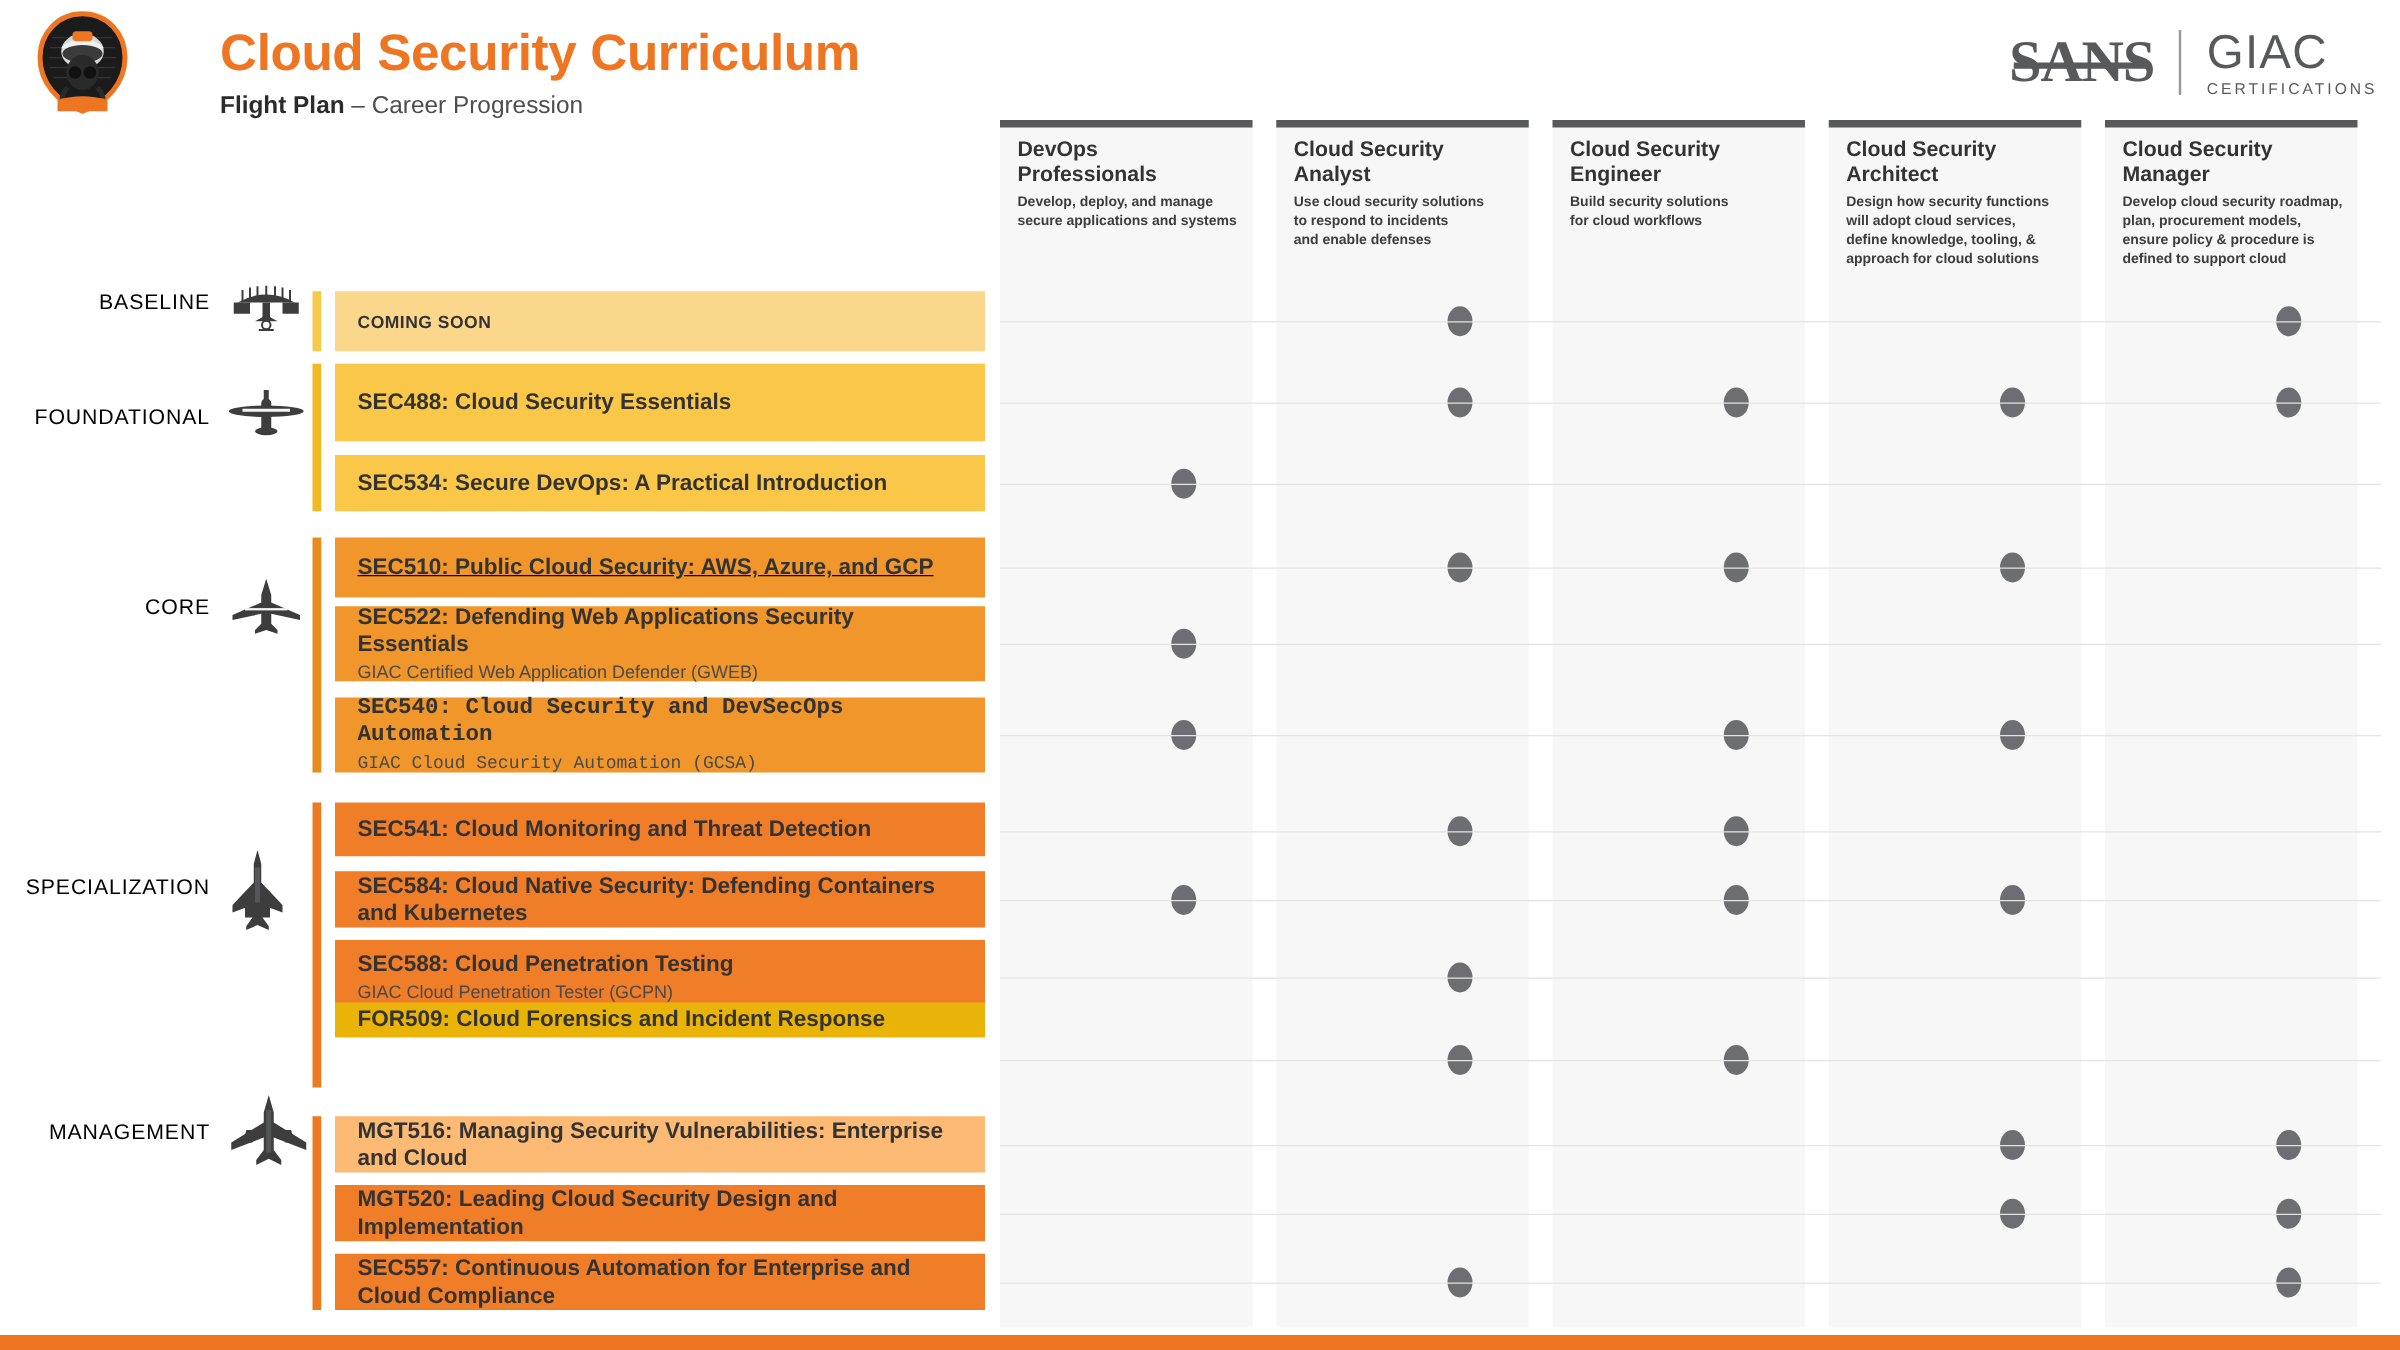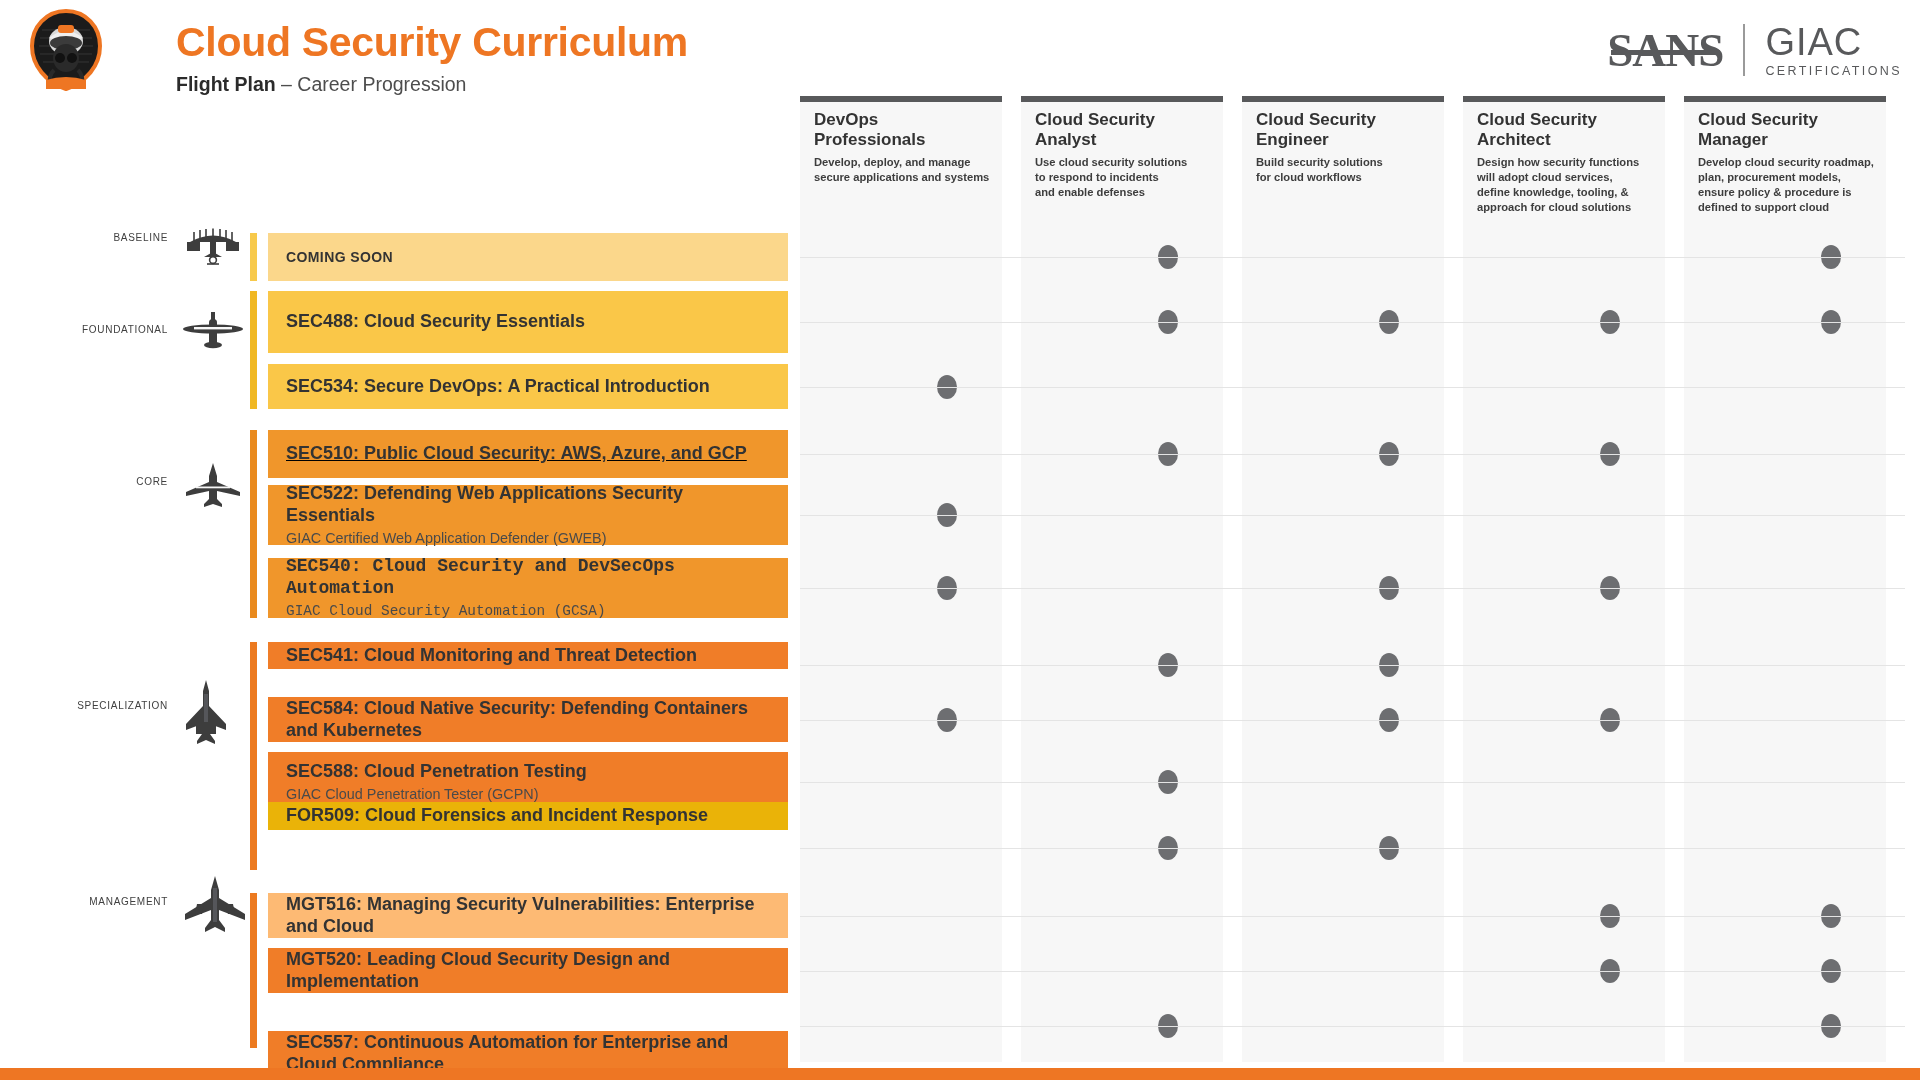--- a/index.html
+++ b/index.html
@@ -47,21 +47,21 @@
   .col-head{position:absolute;left:0;top:14px;width:190px;padding-left:14px;box-sizing:border-box;}
   .col-title{font-size:17px;font-weight:bold;color:#333333;line-height:1.15;}
   .col-desc{font-size:11.2px;font-weight:bold;color:#3d3d3d;line-height:1.35;margin-top:6px;}
 
   
   .row-line{position:absolute;left:800px;width:1105px;height:1px;background:#e4e4e4;}
 
   
   .tier-label{
     position:absolute;right:0;
-    font-size:10px;font-weight:normal;color:#404040;letter-spacing:.7px;
+    font-size:17px;font-weight:normal;color:#000000;letter-spacing:.7px;
     text-align:right;white-space:nowrap;
   }
   .tier-icon{position:absolute;color:#3d3d3d;}
 
   
   .accent{position:absolute;left:250px;width:7px;}
   .bar{
     position:absolute;left:268px;width:520px;
     box-sizing:border-box;
     padding:0 18px;
@@ -224,40 +224,40 @@
       <div class="t1">SEC510: Public Cloud Security: AWS, Azure, and GCP</div>
     </div>
     <div class="bar" style="top: 485px; height: 60px; background: rgb(240, 150, 43);">
       <div class="t1">SEC522: Defending Web Applications Security Essentials</div>
       <div class="t2">GIAC Certified Web Application Defender (GWEB)</div>
     </div>
     <div class="bar" style="top: 558px; height: 60px; background: rgb(240, 150, 43); font-family: Liberation Mono, monospace;">
       <div class="t1">SEC540: Cloud Security and DevSecOps Automation</div>
       <div class="t2">GIAC Cloud Security Automation (GCSA)</div>
     </div>
-    <div class="bar" style="top: 642px; height: 27px; background: rgb(240, 125, 40);">
+    <div class="bar" style="top: 642px; height: 43px; background: rgb(240, 125, 40);">
       <div class="t1">SEC541: Cloud Monitoring and Threat Detection</div>
     </div>
     <div class="bar" style="top: 697px; height: 45px; background: rgb(240, 125, 40);">
       <div class="t1">SEC584: Cloud Native Security: Defending Containers and Kubernetes</div>
     </div>
     <div class="bar" style="top: 752px; height: 60px; background: rgb(240, 125, 40);">
       <div class="t1">SEC588: Cloud Penetration Testing</div>
       <div class="t2">GIAC Cloud Penetration Tester (GCPN)</div>
     </div>
     <div class="bar" style="top: 802px; height: 28px; background: #eab308;">
       <div class="t1">FOR509: Cloud Forensics and Incident Response</div>
     </div>
     <div class="bar" style="top: 893px; height: 45px; background: #fdba74;">
       <div class="t1">MGT516: Managing Security Vulnerabilities: Enterprise and Cloud</div>
     </div>
     <div class="bar" style="top: 948px; height: 45px; background: rgb(240, 125, 40);">
       <div class="t1">MGT520: Leading Cloud Security Design and Implementation</div>
     </div>
-    <div class="bar" style="top: 1003px; height: 45px; background: rgb(240, 125, 40); margin-top: 28px;">
+    <div class="bar" style="top: 1003px; height: 45px; background: rgb(240, 125, 40);">
       <div class="t1">SEC557: Continuous Automation for Enterprise and Cloud Compliance</div>
     </div>
   </div>
 
 <div id="dots">
     <div class="dot" style="left: 1168px; top: 257px;"></div>
     <div class="dot" style="left: 1831px; top: 257px;"></div>
     <div class="dot" style="left: 1168px; top: 322px;"></div>
     <div class="dot" style="left: 1389px; top: 322px;"></div>
     <div class="dot" style="left: 1610px; top: 322px;"></div>

